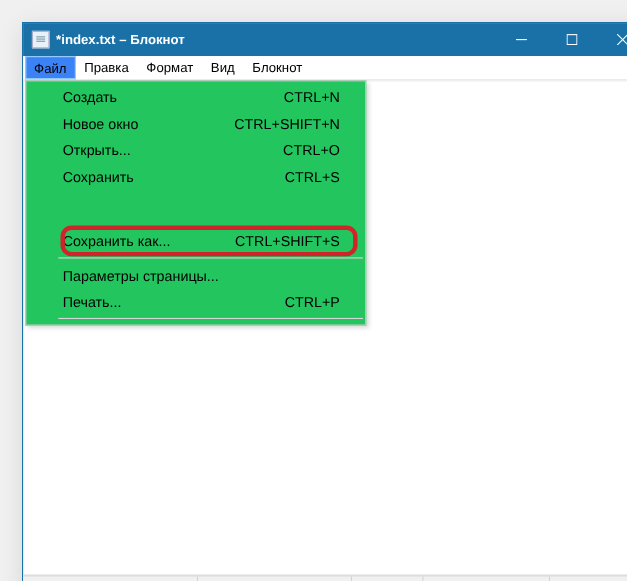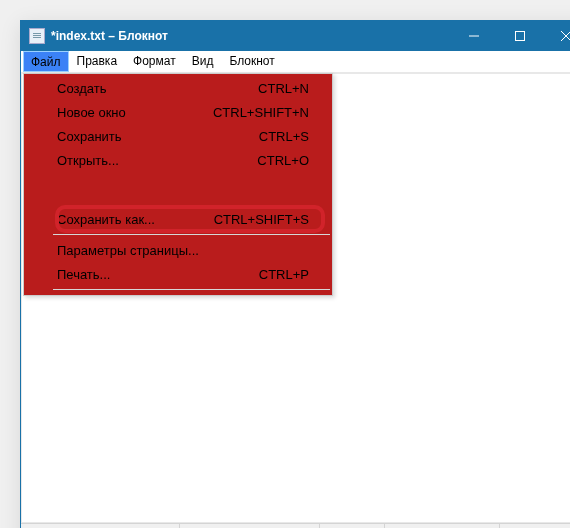--- a/index.html
+++ b/index.html
@@ -65,21 +65,21 @@
     .menu-item.active {
       background: #3b82f6;
       border: 1px solid #99d1ff;
       padding: 1px 7px;
     }
     .dropdown {
       position: absolute;
       left: 2px;
       top: 52px;
       width: 310px;
-      background: #b91c1c;
+      background: #22c55e;
       border: 1px solid #cccccc;
       box-shadow: 2px 2px 4px rgba(0,0,0,0.15);
       font-size: 13px;
       padding: 2px 1px;
       z-index: 10;
     }
     .menu-row {
       display: flex;
       align-items: center;
       height: 24px;
@@ -177,26 +177,26 @@
   <div class="dropdown" id="dropdown">
       <div class="menu-row">
         <span class="label">Создать</span>
         <span class="shortcut">CTRL+N</span>
       </div>
       <div class="menu-row">
         <span class="label">Новое окно</span>
         <span class="shortcut">CTRL+SHIFT+N</span>
       </div>
       <div class="menu-row">
+        <span class="label">Открыть...</span>
+        <span class="shortcut">CTRL+O</span>
+      </div>
+      <div class="menu-row">
         <span class="label">Сохранить</span>
         <span class="shortcut">CTRL+S</span>
-      </div>
-      <div class="menu-row">
-        <span class="label">Открыть...</span>
-        <span class="shortcut">CTRL+O</span>
       </div>
       <div class="menu-row highlighted">
         <span class="label">Сохранить как...</span>
         <span class="shortcut">CTRL+SHIFT+S</span>
         <div class="highlight-ring"></div>
       </div>
       <div class="menu-sep"></div>
       <div class="menu-row">
         <span class="label">Параметры страницы...</span>
         <span class="shortcut"></span>

